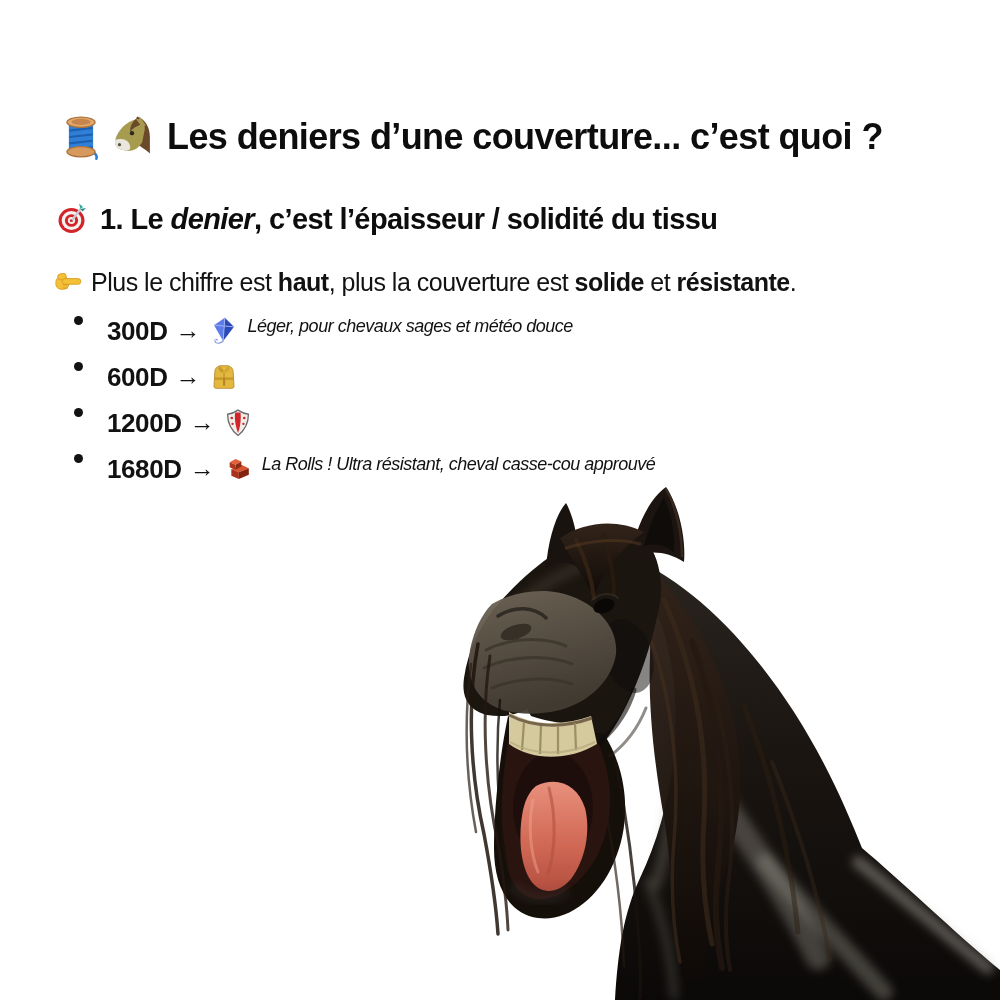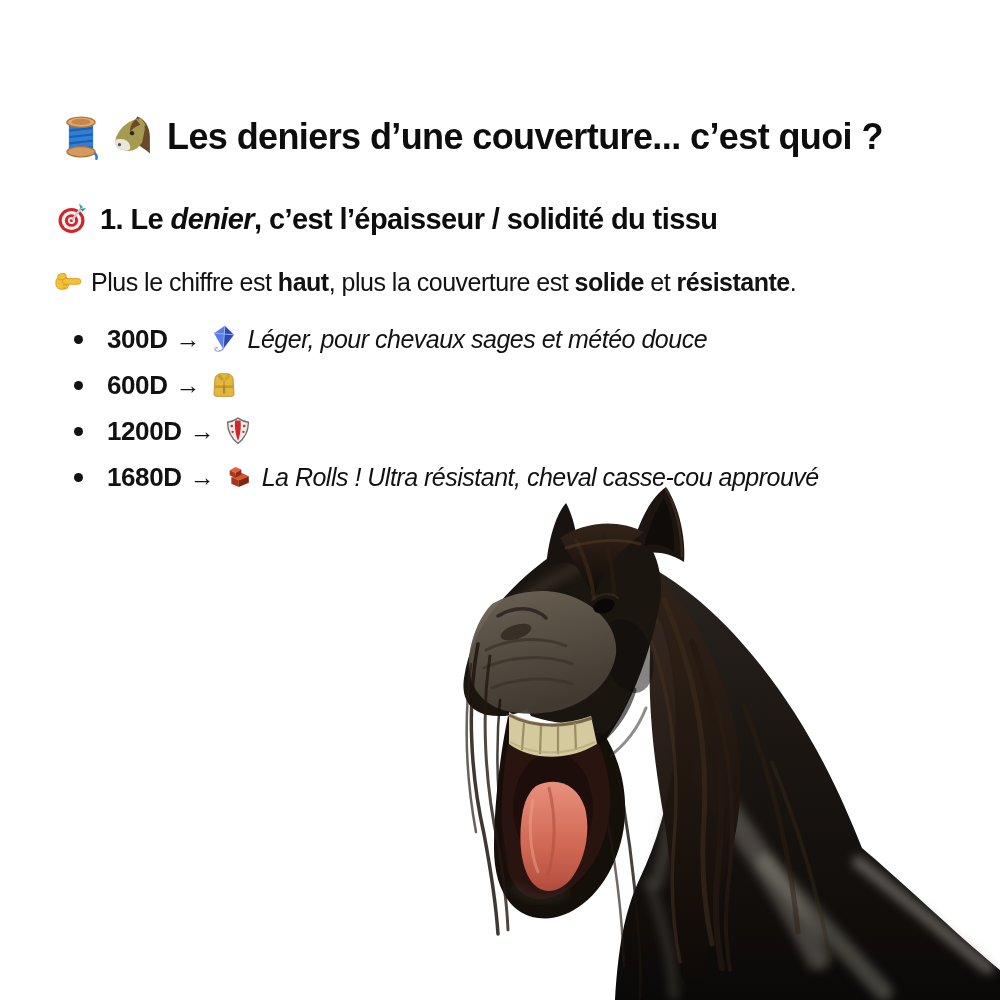--- a/index.html
+++ b/index.html
@@ -21,26 +21,26 @@
   .subtitle .icn svg{width:36px;height:36px}
   .subtitle-text{font-size:29px;font-weight:700;letter-spacing:-0.6px;color:#0d0d0d}
   .subtitle-text em{font-style:italic}
 
   .intro{position:absolute;left:52px;top:266px;display:flex;align-items:flex-end;gap:8px;white-space:nowrap}
   .intro .icn svg{width:31px;height:31px}
   .intro-text{font-size:25px;letter-spacing:-0.5px}
   .intro-text b{font-weight:700}
 
   .denier-list{position:absolute;left:74px;top:316px;margin:0;padding:0;list-style:none}
-  .denier-list li{height:46px;display:flex;align-items:center;white-space:nowrap}
+  .denier-list li{height:46px;display:flex;align-items:flex-start;white-space:nowrap}
   .dot{width:9px;height:9px;border-radius:50%;background:#121212;margin-right:24px;flex:none}
   .denier{font-weight:700;font-size:26px;letter-spacing:-0.4px}
   .arrow{font-size:25px;margin:0 8px 0 8px}
   .denier-list .icn svg{width:30px;height:30px}
-  .desc{font-style:italic;font-size:25px;letter-spacing:-0.5px;margin-left:9px}
+  .desc{font-style:italic;font-size:18px;letter-spacing:-0.5px;margin-left:9px}
 </style>
 </head>
 <body>
 
 <div class="canvas">
 
   <svg class="horse" viewBox="0 0 1000 1000" aria-hidden="true">
     <defs>
       <linearGradient id="gCoat" x1="0" y1="0" x2="0" y2="1">
         <stop offset="0" stop-color="#2b2520"></stop>

